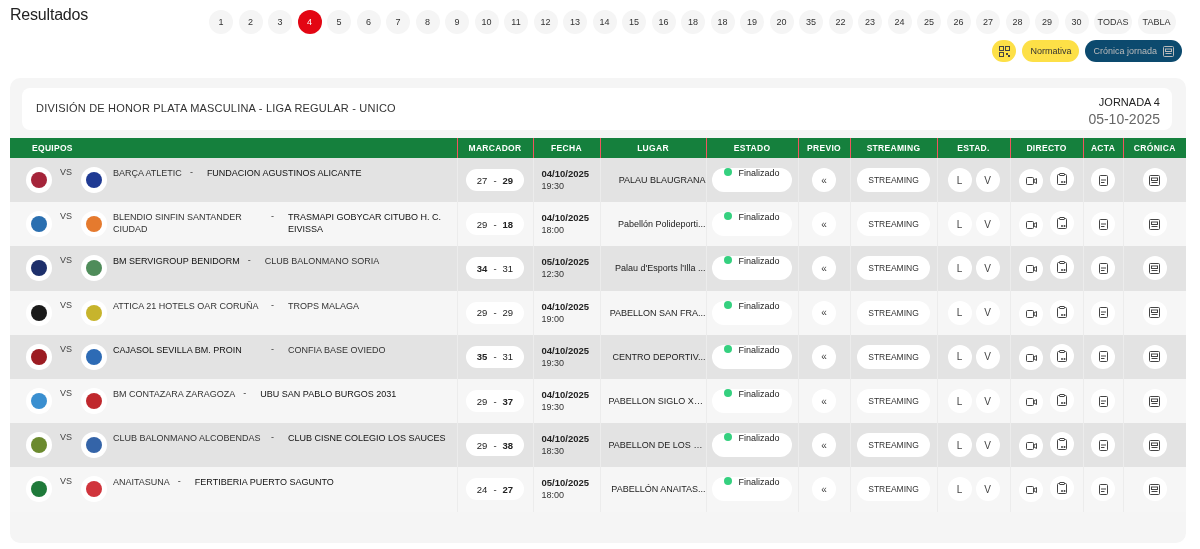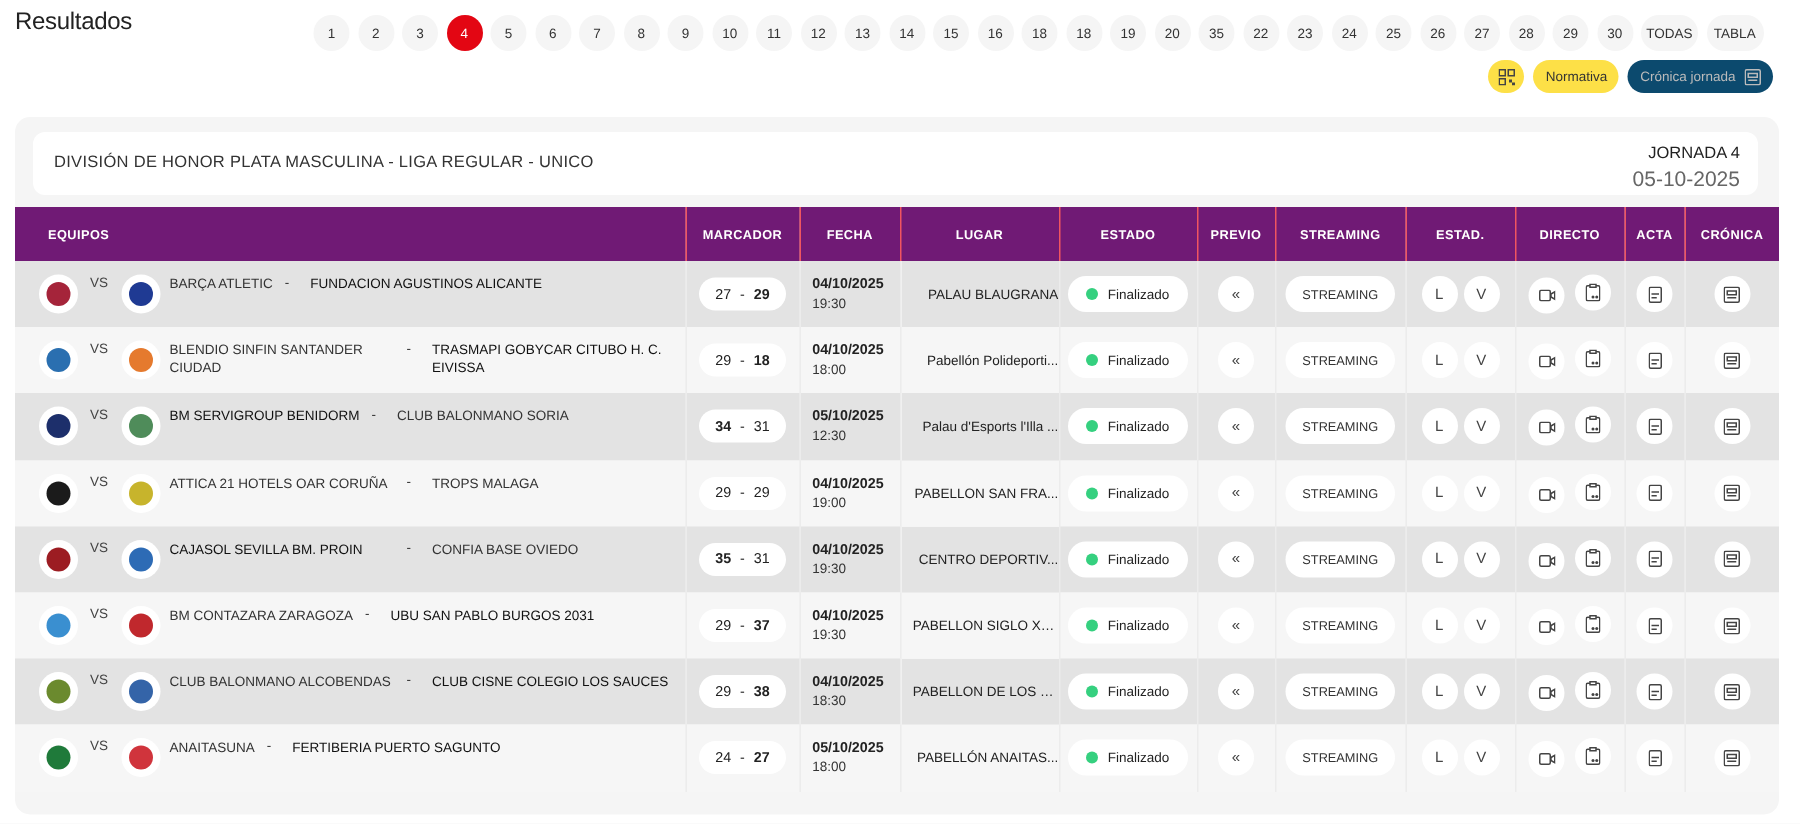--- a/index.html
+++ b/index.html
@@ -12,41 +12,41 @@
 .tools{position:absolute;right:18px;top:40px;display:flex;gap:6px;align-items:center}
 .tbtn{height:22px;border-radius:11px;background:#fde047;font-size:9px;color:#333;display:flex;align-items:center;padding:0 8px;gap:6px}
 .tbtn.icon{width:24px;padding:0;justify-content:center}
 .tbtn.dis{color:#bbb;background:#0c4a6e}
 .panel{position:absolute;left:10px;top:78px;width:1176px;height:465px;background:#f5f5f5;border-radius:10px}
 .hdrcard{position:absolute;left:12px;top:10px;width:1150px;height:42px;background:#fff;border-radius:8px}
 .league{position:absolute;left:14px;top:14px;font-size:11px;color:#333;letter-spacing:0.2px}
 .jornada{position:absolute;right:12px;top:8px;font-size:11px;color:#222;text-align:right}
 .jdate{position:absolute;right:12px;top:23px;font-size:14px;color:#666}
 table{position:absolute;left:0;top:60px;width:1176px;border-collapse:collapse;table-layout:fixed}
-th{background:#701a75;color:#fff;font-size:8.5px;font-weight:bold;height:36px;border-right:1px solid #f05560;letter-spacing:0.3px;text-align:center}
+th{background:#15803d;color:#fff;font-size:8.5px;font-weight:bold;height:20px;border-right:1px solid #f05560;letter-spacing:0.3px;text-align:center}
 th:first-child{text-align:left;padding-left:22px}
 th:last-child{border-right:none}
 td{height:44.2px;font-size:9px;border-right:1px solid #ececec;vertical-align:middle;text-align:center}
 tr.odd td{background:#e3e3e3}
 tr.even td{background:#f6f6f6}
 td:last-child{border-right:none}
 .teams{display:flex;align-items:flex-start;text-align:left;padding-left:16px}
 .logo{width:26px;height:26px;border-radius:13px;background:#fff;display:flex;align-items:center;justify-content:center;flex:none}
 .logo i{display:block;width:16px;height:16px;border-radius:8px}
 .vs{font-size:9px;color:#444;margin:0 9px 0 8px}
 .tn{font-size:9px;color:#333;margin-left:6px;line-height:12px}
 .tn.b{font-weight:normal;color:#111}
 .dash{margin:0 8px;color:#333}
 .score{display:inline-flex;width:58px;height:22px;border-radius:11px;background:#fff;align-items:center;justify-content:center;font-size:9.5px;gap:6px}
 .score .w{font-weight:bold}
 .dt{text-align:left;padding-left:8px;line-height:13px}
 .dt b{font-size:9.5px;display:block}
 .dt span{font-size:9px;color:#333}
 .place{text-align:right;padding-left:8px;white-space:nowrap;overflow:hidden;text-overflow:ellipsis;font-size:9px}
-.status{display:inline-flex;height:24px;border-radius:12px;background:#fff;align-items:center;padding:0 12px;gap:6px;font-size:9px}
+.status{display:inline-flex;height:24px;border-radius:12px;background:#fff;align-items:flex-start;padding:0 12px;gap:6px;font-size:9px}
 .dot{width:8px;height:8px;border-radius:4px;background:#35d07f}
 .circ{display:inline-flex;width:24px;height:24px;border-radius:12px;background:#fff;align-items:center;justify-content:center;font-size:10px;color:#444;margin:0 2px}
 .stream{display:inline-flex;height:24px;border-radius:12px;background:#fff;align-items:center;padding:0 11px;font-size:8.5px;color:#333}
 svg{display:block}
 </style>
 </head>
 <body>
 
 <div class="title">Resultados</div>
 

